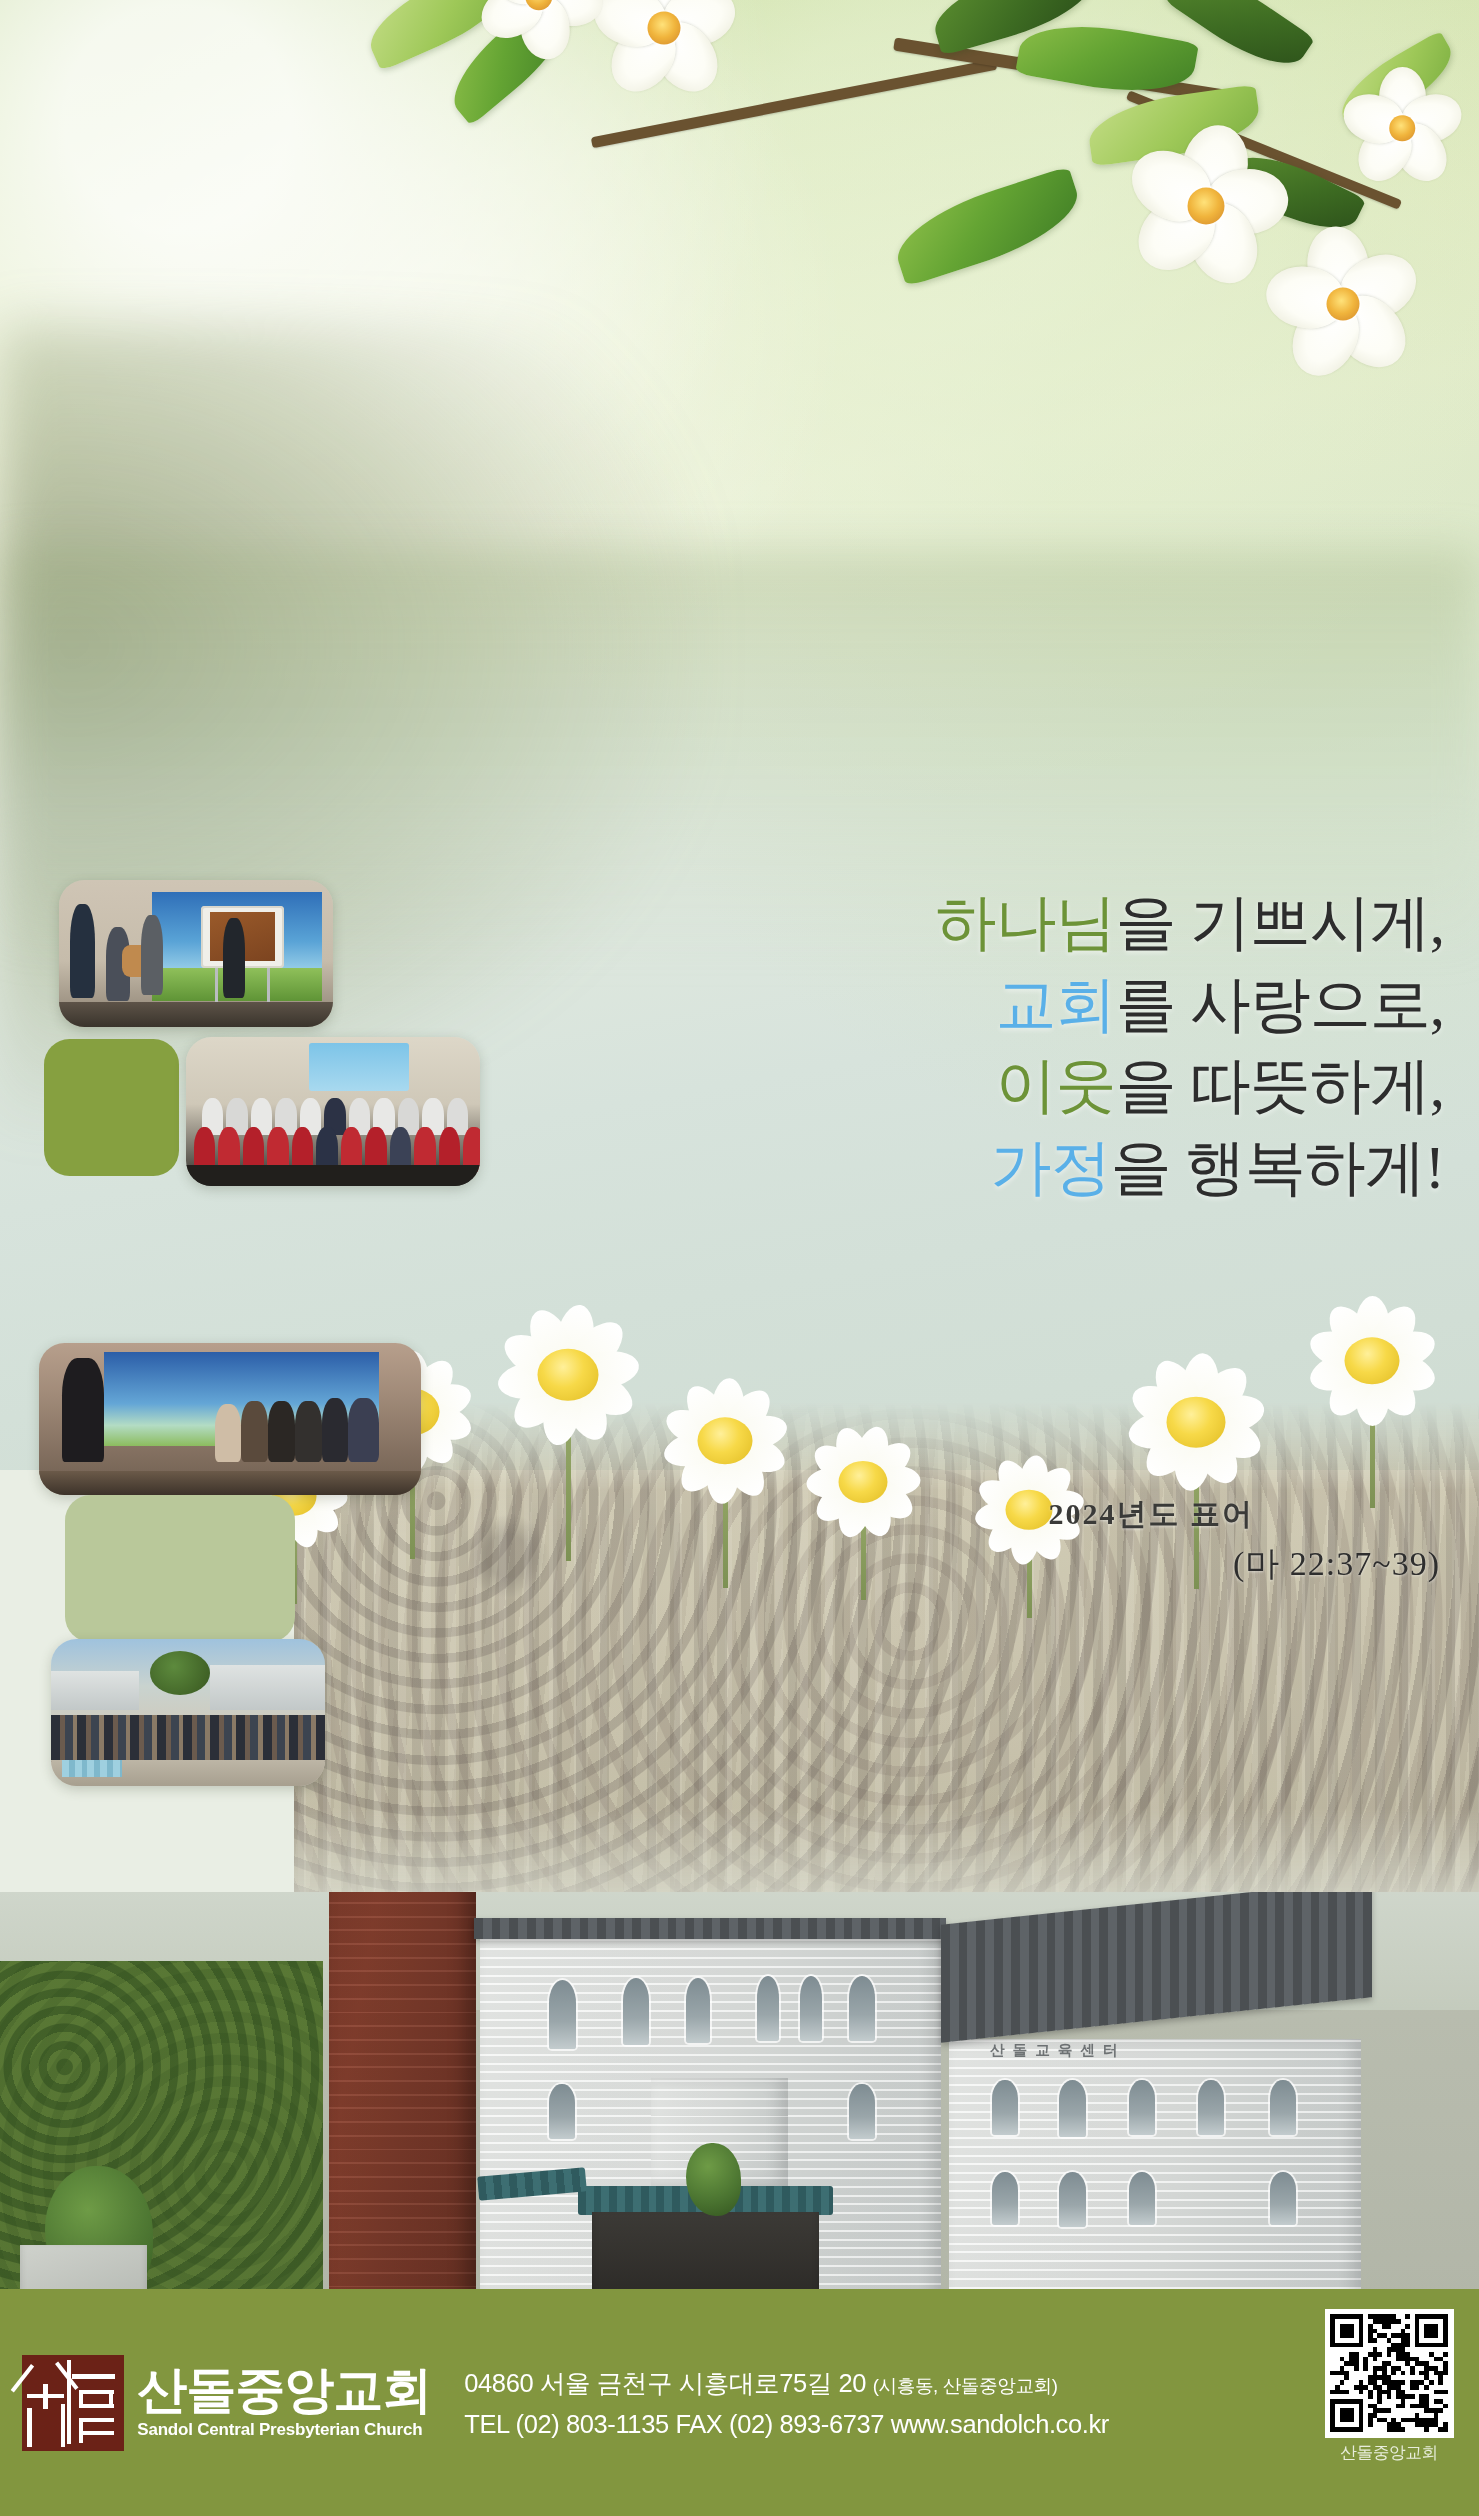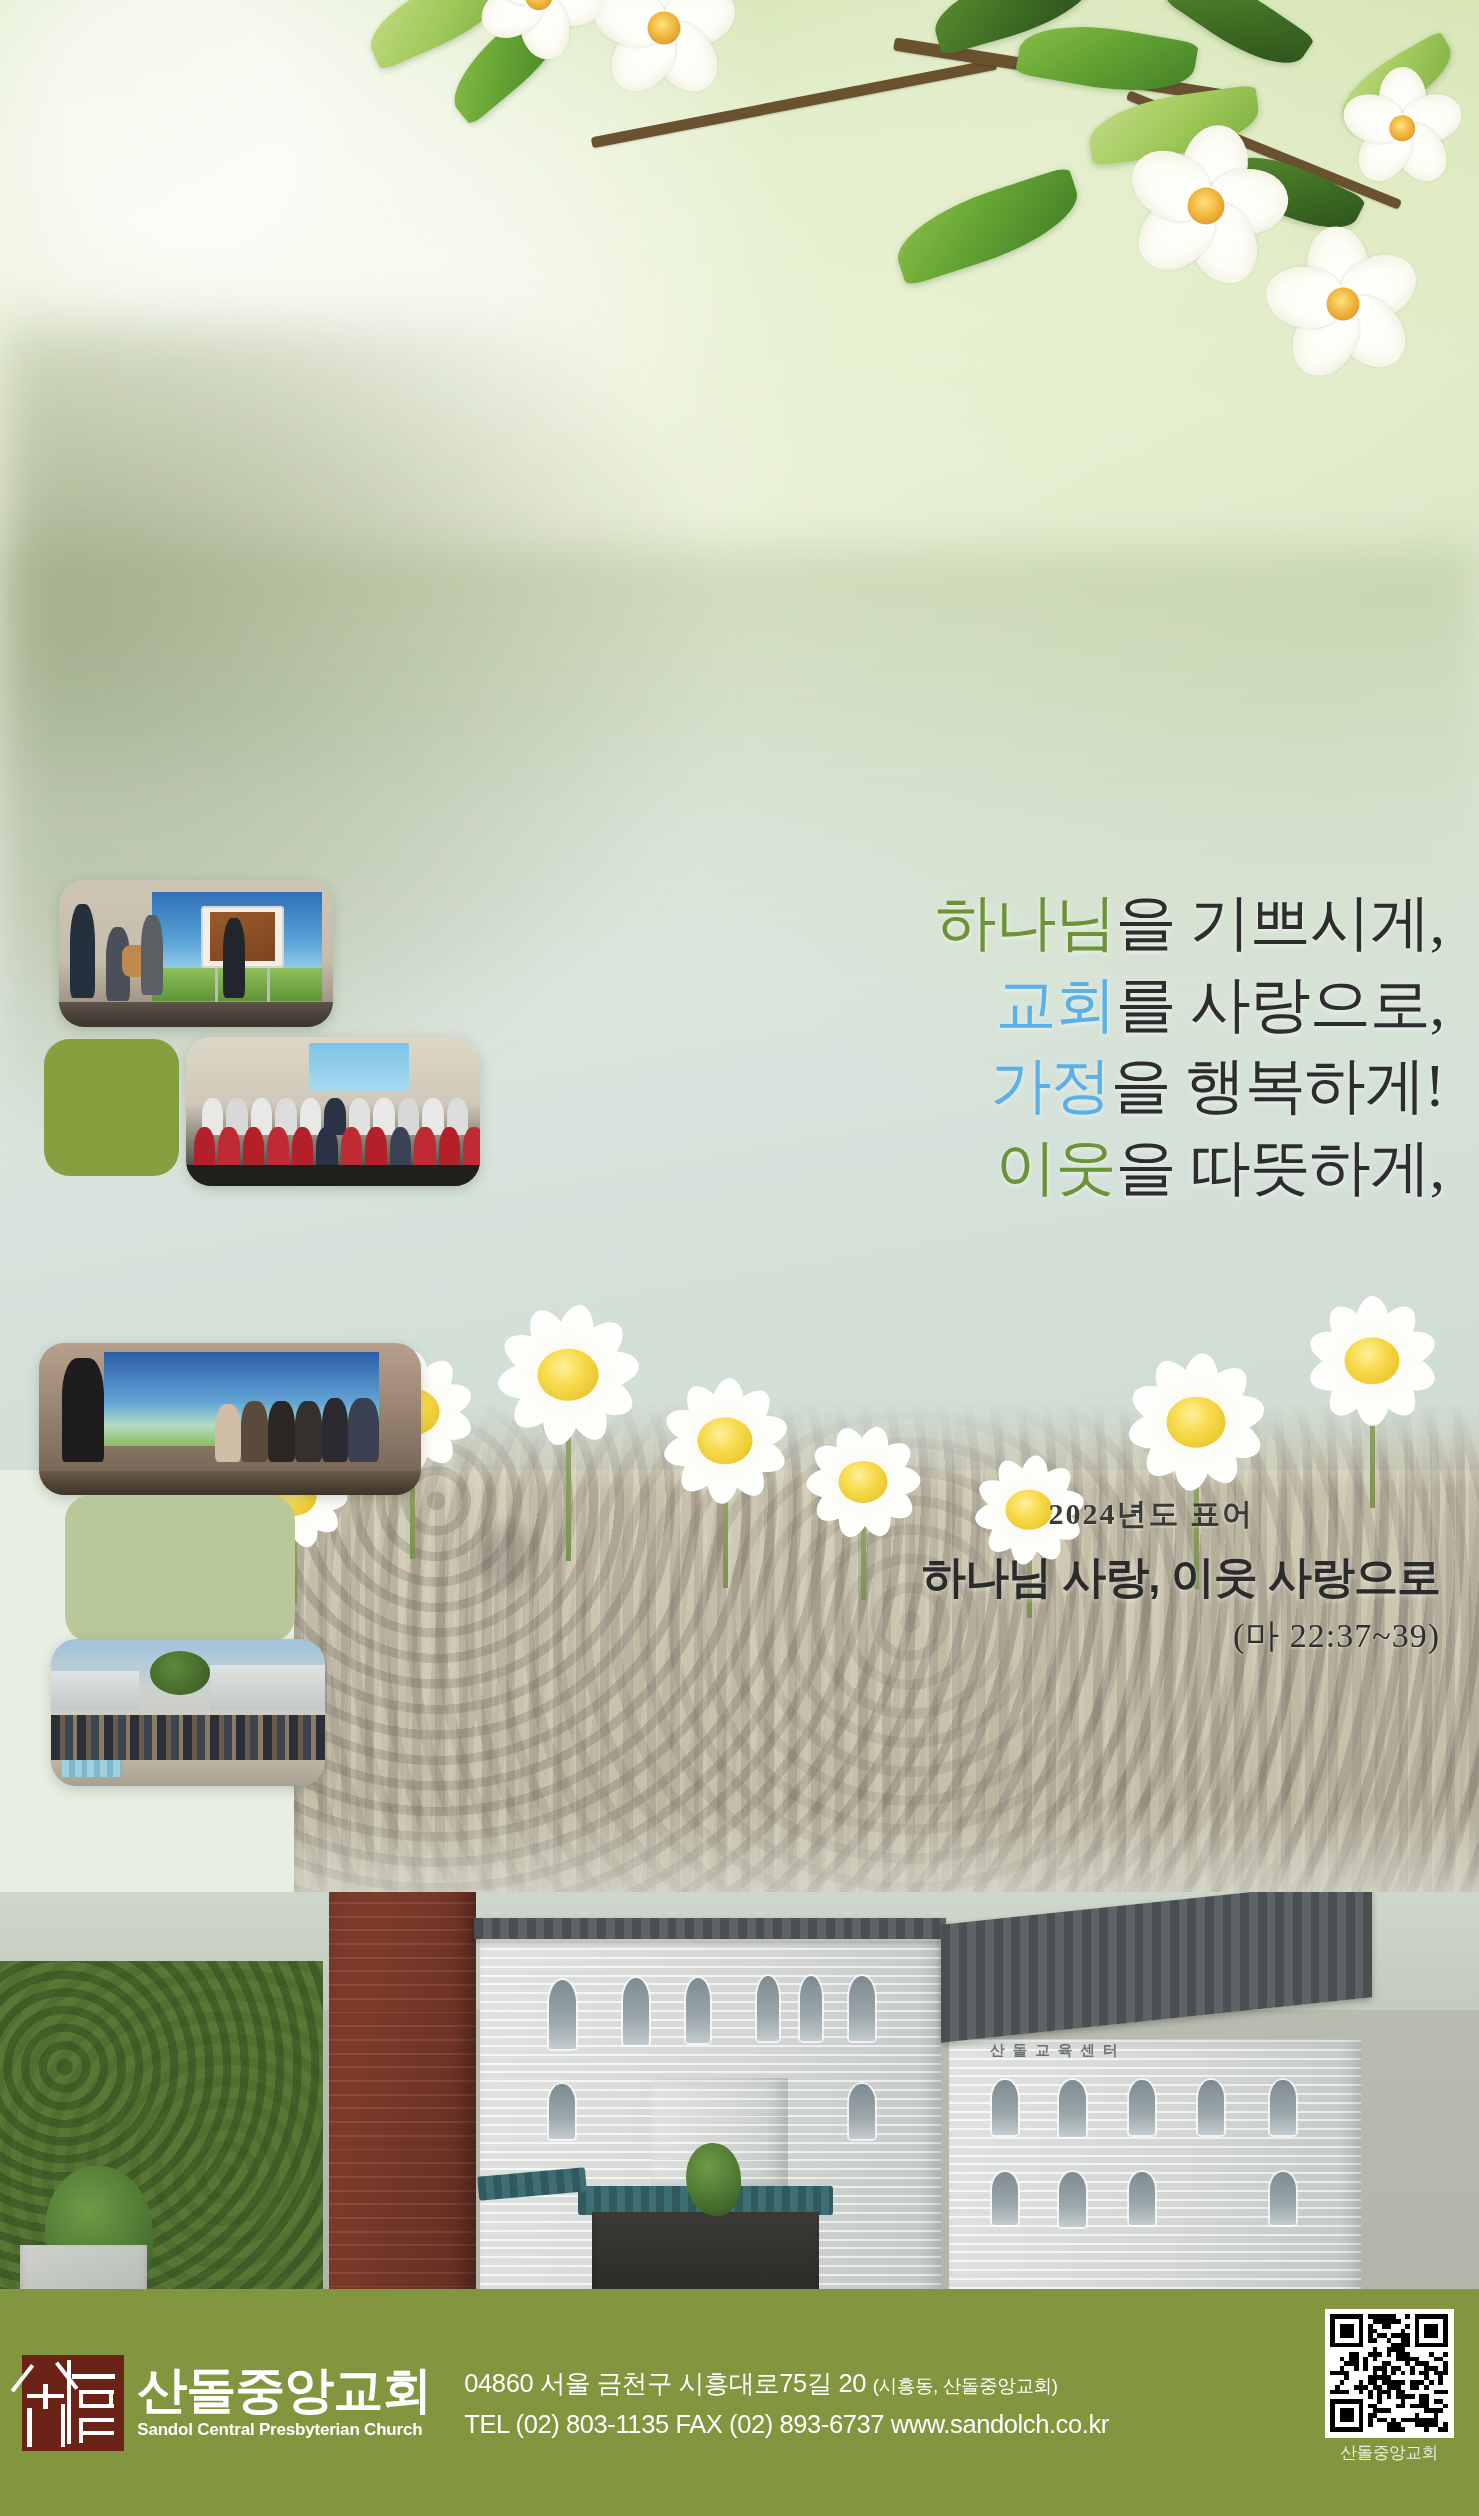--- a/index.html
+++ b/index.html
@@ -652,27 +652,26 @@
     <div class="p4-bldg" style="left:58%;top:18%;width:42%;height:30%;"></div>
     <div class="p4-tree" style="left:36%;top:8%;width:22%;height:30%;"></div>
     <div style="position:absolute;left:0;top:52%;width:100%;height:32%;background:repeating-linear-gradient(90deg,#2b2f38 0 8.8px,#6b5b4e 8.8px 13.7px,#3c4450 13.7px 21.6px,#8a7a66 21.6px 26.5px);"></div>
     <div style="position:absolute;left:0;bottom:0;width:100%;height:18%;background:linear-gradient(180deg,#bdb6a6,#a79f8f);"></div>
     <div style="position:absolute;left:4%;bottom:6%;width:22%;height:12%;background:repeating-linear-gradient(90deg,#9fd0e0 0 6.9px,#7fb8cc 6.9px 12.7px);"></div>
   </div>
 
   <div class="slogan">
     <div class="slogan-line"><span class="hl-green">하나님</span><span>을 기쁘시게,</span></div>
     <div class="slogan-line"><span class="hl-blue">교회</span><span>를 사랑으로,</span></div>
+    <div class="slogan-line"><span class="hl-green">이웃</span><span>을 따뜻하게,</span></div>
     <div class="slogan-line"><span class="hl-blue">가정</span><span>을 행복하게!</span></div>
-    <div class="slogan-line"><span class="hl-green">이웃</span><span>을 따뜻하게,</span></div>
   </div>
 
   <div class="theme-block">
     <div class="theme-label">2024년도 표어</div>
-    <div class="theme-main">하나님 사랑, 이웃 사랑으로</div>
     <div class="theme-ref">(마 22:37~39)</div>
   </div>
 
   <div class="footer">
 
     <div class="logo-wrap">
       <div class="logo-mark">
 
         <i class="lm" style="left:9.8px;top:9.8px;width:3.9px;height:33px;transform:rotate(38deg);transform-origin:top left;"></i>
         <i class="lm" style="left:33px;top:9.8px;width:3.9px;height:33px;transform:rotate(-38deg);transform-origin:top left;"></i>

